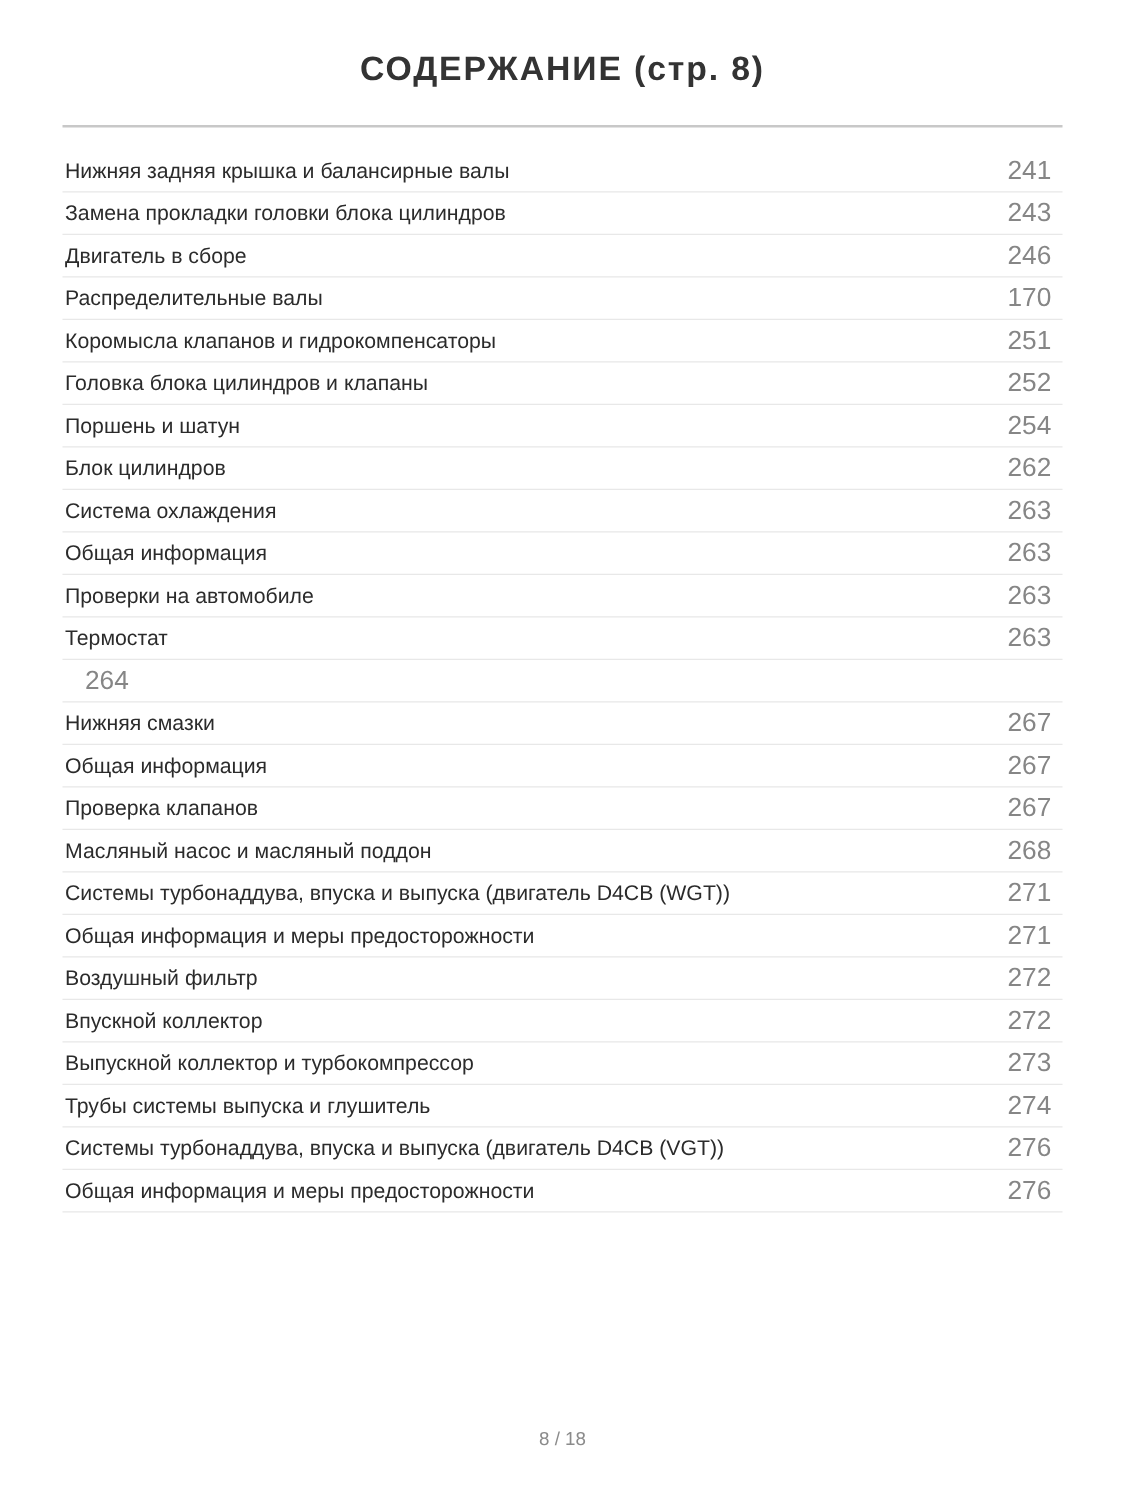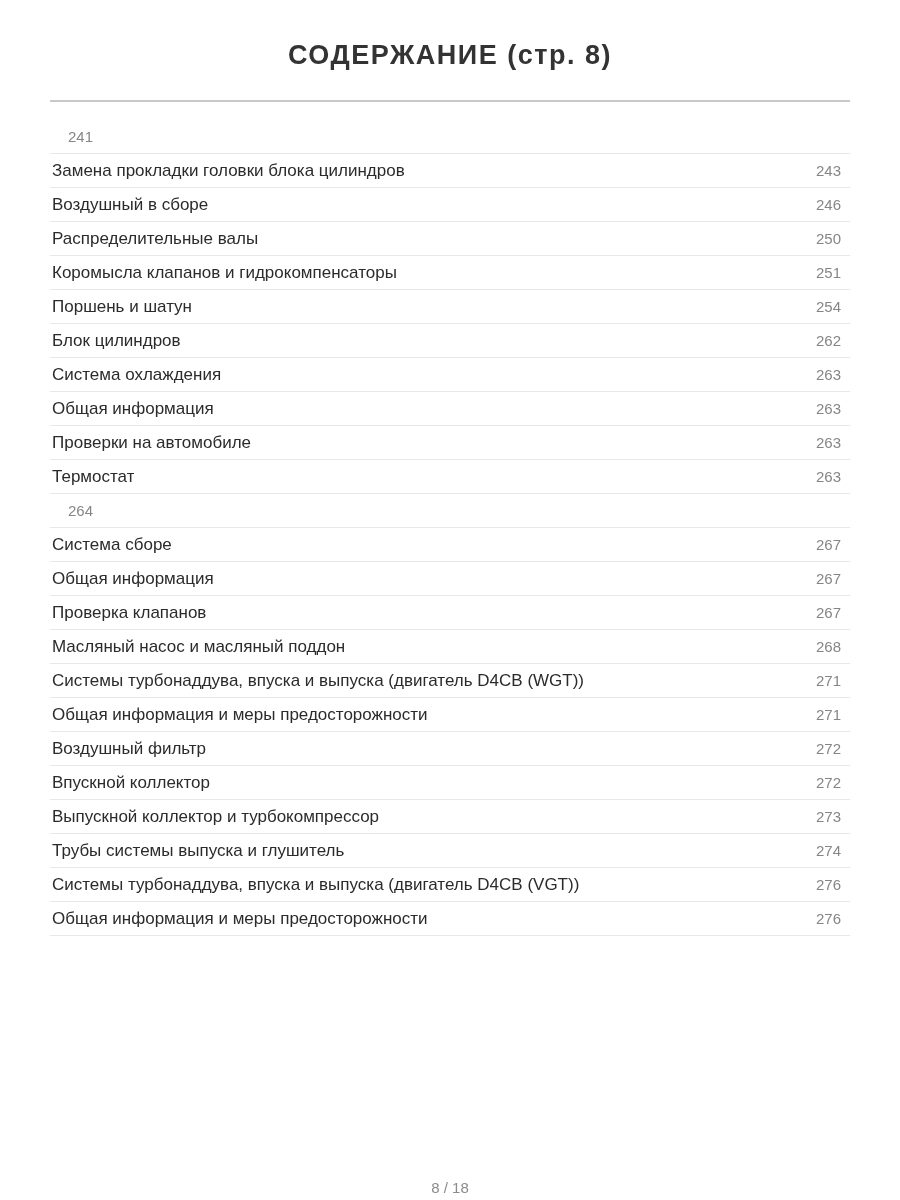--- a/index.html
+++ b/index.html
@@ -43,69 +43,74 @@
     border-bottom: 1px solid #e8e8e8;
     cursor: pointer;
   }
   .row .label {
     font-size: 17px;
     color: #2b2b2b;
     white-space: nowrap;
     overflow: hidden;
   }
   .row .num {
-    font-size: 15px;
+    font-size: 21px;
     color: #868686;
     margin-left: 16px;
     flex: 0 0 auto;
   }
   .footer {
     position: absolute;
-    top: 1179px;
+    top: 1143px;
     left: 0;
     width: 100%;
     text-align: center;
     font-size: 15px;
     line-height: 18px;
     color: #8b8b8b;
   }
 </style>
 </head>
 <body>
 
 <div class="page">
   <h1 class="title">СОДЕРЖАНИЕ (стр. 8)</h1>
 
   <div class="head-rule"></div>
 
   <div class="toc">
   <div class="row">
+    <span class="label">Нижняя задняя крышка и балансирные валы</span>
     <span class="num">241</span>
   </div>
 
   <div class="row">
     <span class="label">Замена прокладки головки блока цилиндров</span>
     <span class="num">243</span>
   </div>
 
   <div class="row">
-    <span class="label">Воздушный в сборе</span>
+    <span class="label">Двигатель в сборе</span>
     <span class="num">246</span>
   </div>
 
   <div class="row">
     <span class="label">Распределительные валы</span>
-    <span class="num">250</span>
+    <span class="num">170</span>
   </div>
 
   <div class="row">
     <span class="label">Коромысла клапанов и гидрокомпенсаторы</span>
     <span class="num">251</span>
   </div>
 
+  <div class="row">
+    <span class="label">Головка блока цилиндров и клапаны</span>
+    <span class="num">252</span>
+  </div>
 
   <div class="row">
     <span class="label">Поршень и шатун</span>
     <span class="num">254</span>
   </div>
 
 
   <div class="row">
     <span class="label">Блок цилиндров</span>
     <span class="num">262</span>
@@ -130,21 +135,21 @@
     <span class="label">Термостат</span>
     <span class="num">263</span>
   </div>
 
   <div class="row">
     <span class="num">264</span>
   </div>
 
 
   <div class="row">
-    <span class="label">Система сборе</span>
+    <span class="label">Нижняя смазки</span>
     <span class="num">267</span>
   </div>
 
   <div class="row">
     <span class="label">Общая информация</span>
     <span class="num">267</span>
   </div>
 
   <div class="row">
     <span class="label">Проверка клапанов</span>

